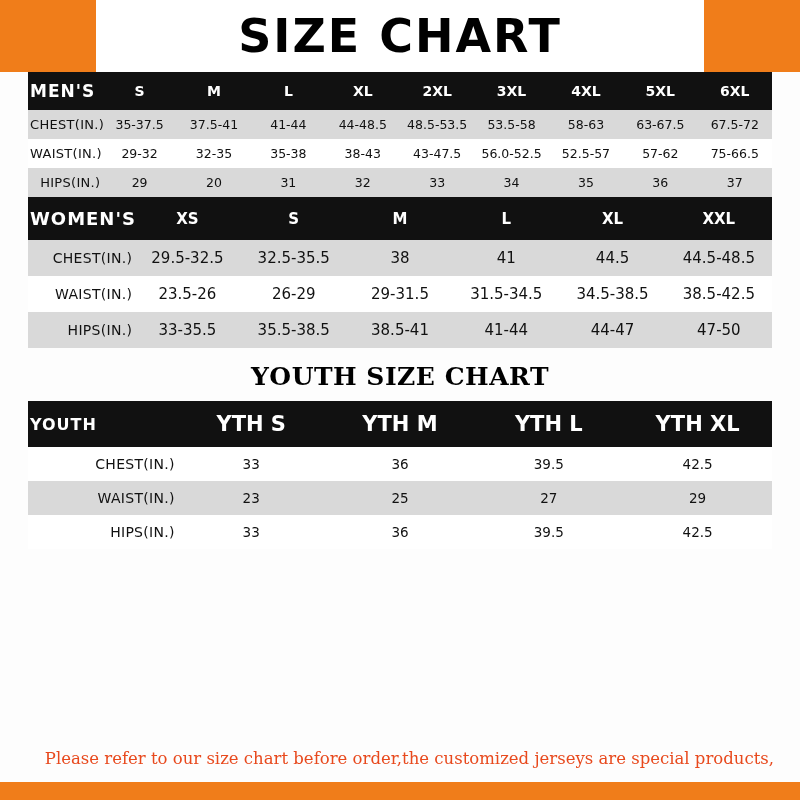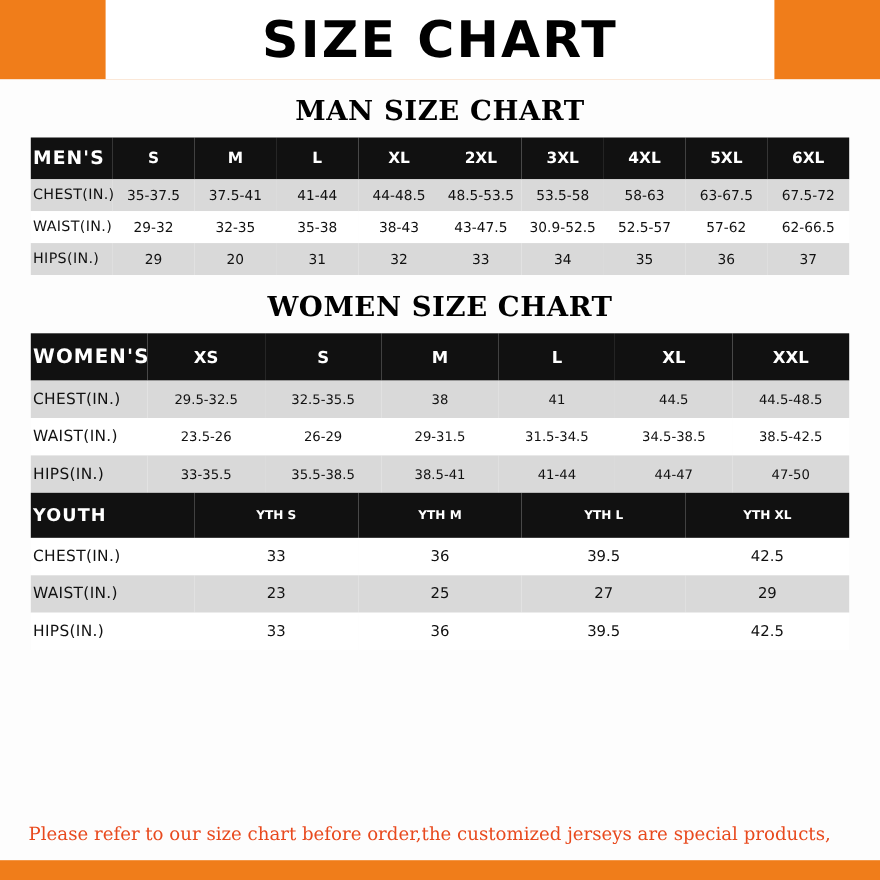--- a/index.html
+++ b/index.html
@@ -85,48 +85,48 @@
   }
   table.size-table tbody td {
     font-size: 12.5px;
     color: #111;
     padding: 7px 2px;
     text-align: center;
     font-family: "DejaVu Sans", sans-serif;
   }
   table.size-table tbody td.first-col {
     font-size: 13px;
-    text-align: left;
+    text-align: right;
     letter-spacing: 0.3px;
   }
   table.size-table tbody tr.row-alt td {
     background: #d9d9d9;
   }
   table.size-table tbody tr.row-plain td {
     background: #ffffff;
   }
   
   .women table.size-table thead th { font-size: 15px; padding: 11px 2px; margin-left: 32px; }
   .women table.size-table thead th.first-col { font-size: 18px; }
-  .women table.size-table tbody td { font-size: 12px; padding: 9px 2px; }
+  .women table.size-table tbody td { font-size: 15px; padding: 9px 2px; }
   .women table.size-table tbody td.first-col { font-size: 14px; }
 
-  .youth table.size-table thead th { font-size: 11px; padding: 11px 2px; }
+  .youth table.size-table thead th { font-size: 21px; padding: 11px 2px; }
   .youth table.size-table thead th.first-col { font-size: 16px; }
   .youth table.size-table tbody td { font-size: 13.5px; padding: 9px 2px; }
   .youth table.size-table tbody td.first-col { font-size: 14px; }
 
   
   .footer-note {
     padding: 12px 26px 10px 26px;
     color: #e8491d;
     font-family: "DejaVu Serif", serif;
     font-size: 16.5px;
     line-height: 1.5;
-    text-align: left;
+    text-align: right;
     flex: 0 0 auto;
   }
   .footer-bar {
     height: 18px;
     background: #f07d1a;
     flex: 0 0 auto;
   }
 </style>
 </head>
 <body>
@@ -134,21 +134,20 @@
 <div class="page">
 
   <div class="banner">
     <div class="white-strip"></div>
     <div class="banner-title">SIZE CHART</div>
   </div>
 
   <div class="content">
 
     <div class="section man">
-      <div class="section-title">MAN SIZE CHART</div>
       <table class="size-table">
         <thead>
           <tr>
             <th class="first-col">MEN'S</th>
             <th>S</th>
             <th>M</th>
             <th>L</th>
             <th>XL</th>
             <th>2XL</th>
             <th>3XL</th>
@@ -170,43 +169,42 @@
             <td>63-67.5</td>
             <td>67.5-72</td>
           </tr>
           <tr class="row-plain">
             <td class="first-col">WAIST(IN.)</td>
             <td>29-32</td>
             <td>32-35</td>
             <td>35-38</td>
             <td>38-43</td>
             <td>43-47.5</td>
-            <td>30.9-52.5</td>
+            <td>56.0-52.5</td>
             <td>52.5-57</td>
             <td>57-62</td>
-            <td>62-66.5</td>
+            <td>75-66.5</td>
           </tr>
           <tr class="row-alt">
             <td class="first-col">HIPS(IN.)</td>
             <td>29</td>
             <td>20</td>
             <td>31</td>
             <td>32</td>
             <td>33</td>
             <td>34</td>
             <td>35</td>
             <td>36</td>
             <td>37</td>
           </tr>
         </tbody>
       </table>
     </div>
 
     <div class="section women">
-      <div class="section-title">WOMEN SIZE CHART</div>
       <table class="size-table">
         <thead>
           <tr>
             <th class="first-col">WOMEN'S</th>
             <th>XS</th>
             <th>S</th>
             <th>M</th>
             <th>L</th>
             <th>XL</th>
             <th>XXL</th>
@@ -238,20 +236,21 @@
             <td>38.5-41</td>
             <td>41-44</td>
             <td>44-47</td>
             <td>47-50</td>
           </tr>
         </tbody>
       </table>
     </div>
 
     <div class="section youth">
+      <div class="section-title">YOUTH SIZE CHART</div>
       <table class="size-table">
         <thead>
           <tr>
             <th class="first-col">YOUTH</th>
             <th>YTH S</th>
             <th>YTH M</th>
             <th>YTH L</th>
             <th>YTH XL</th>
           </tr>
         </thead>

